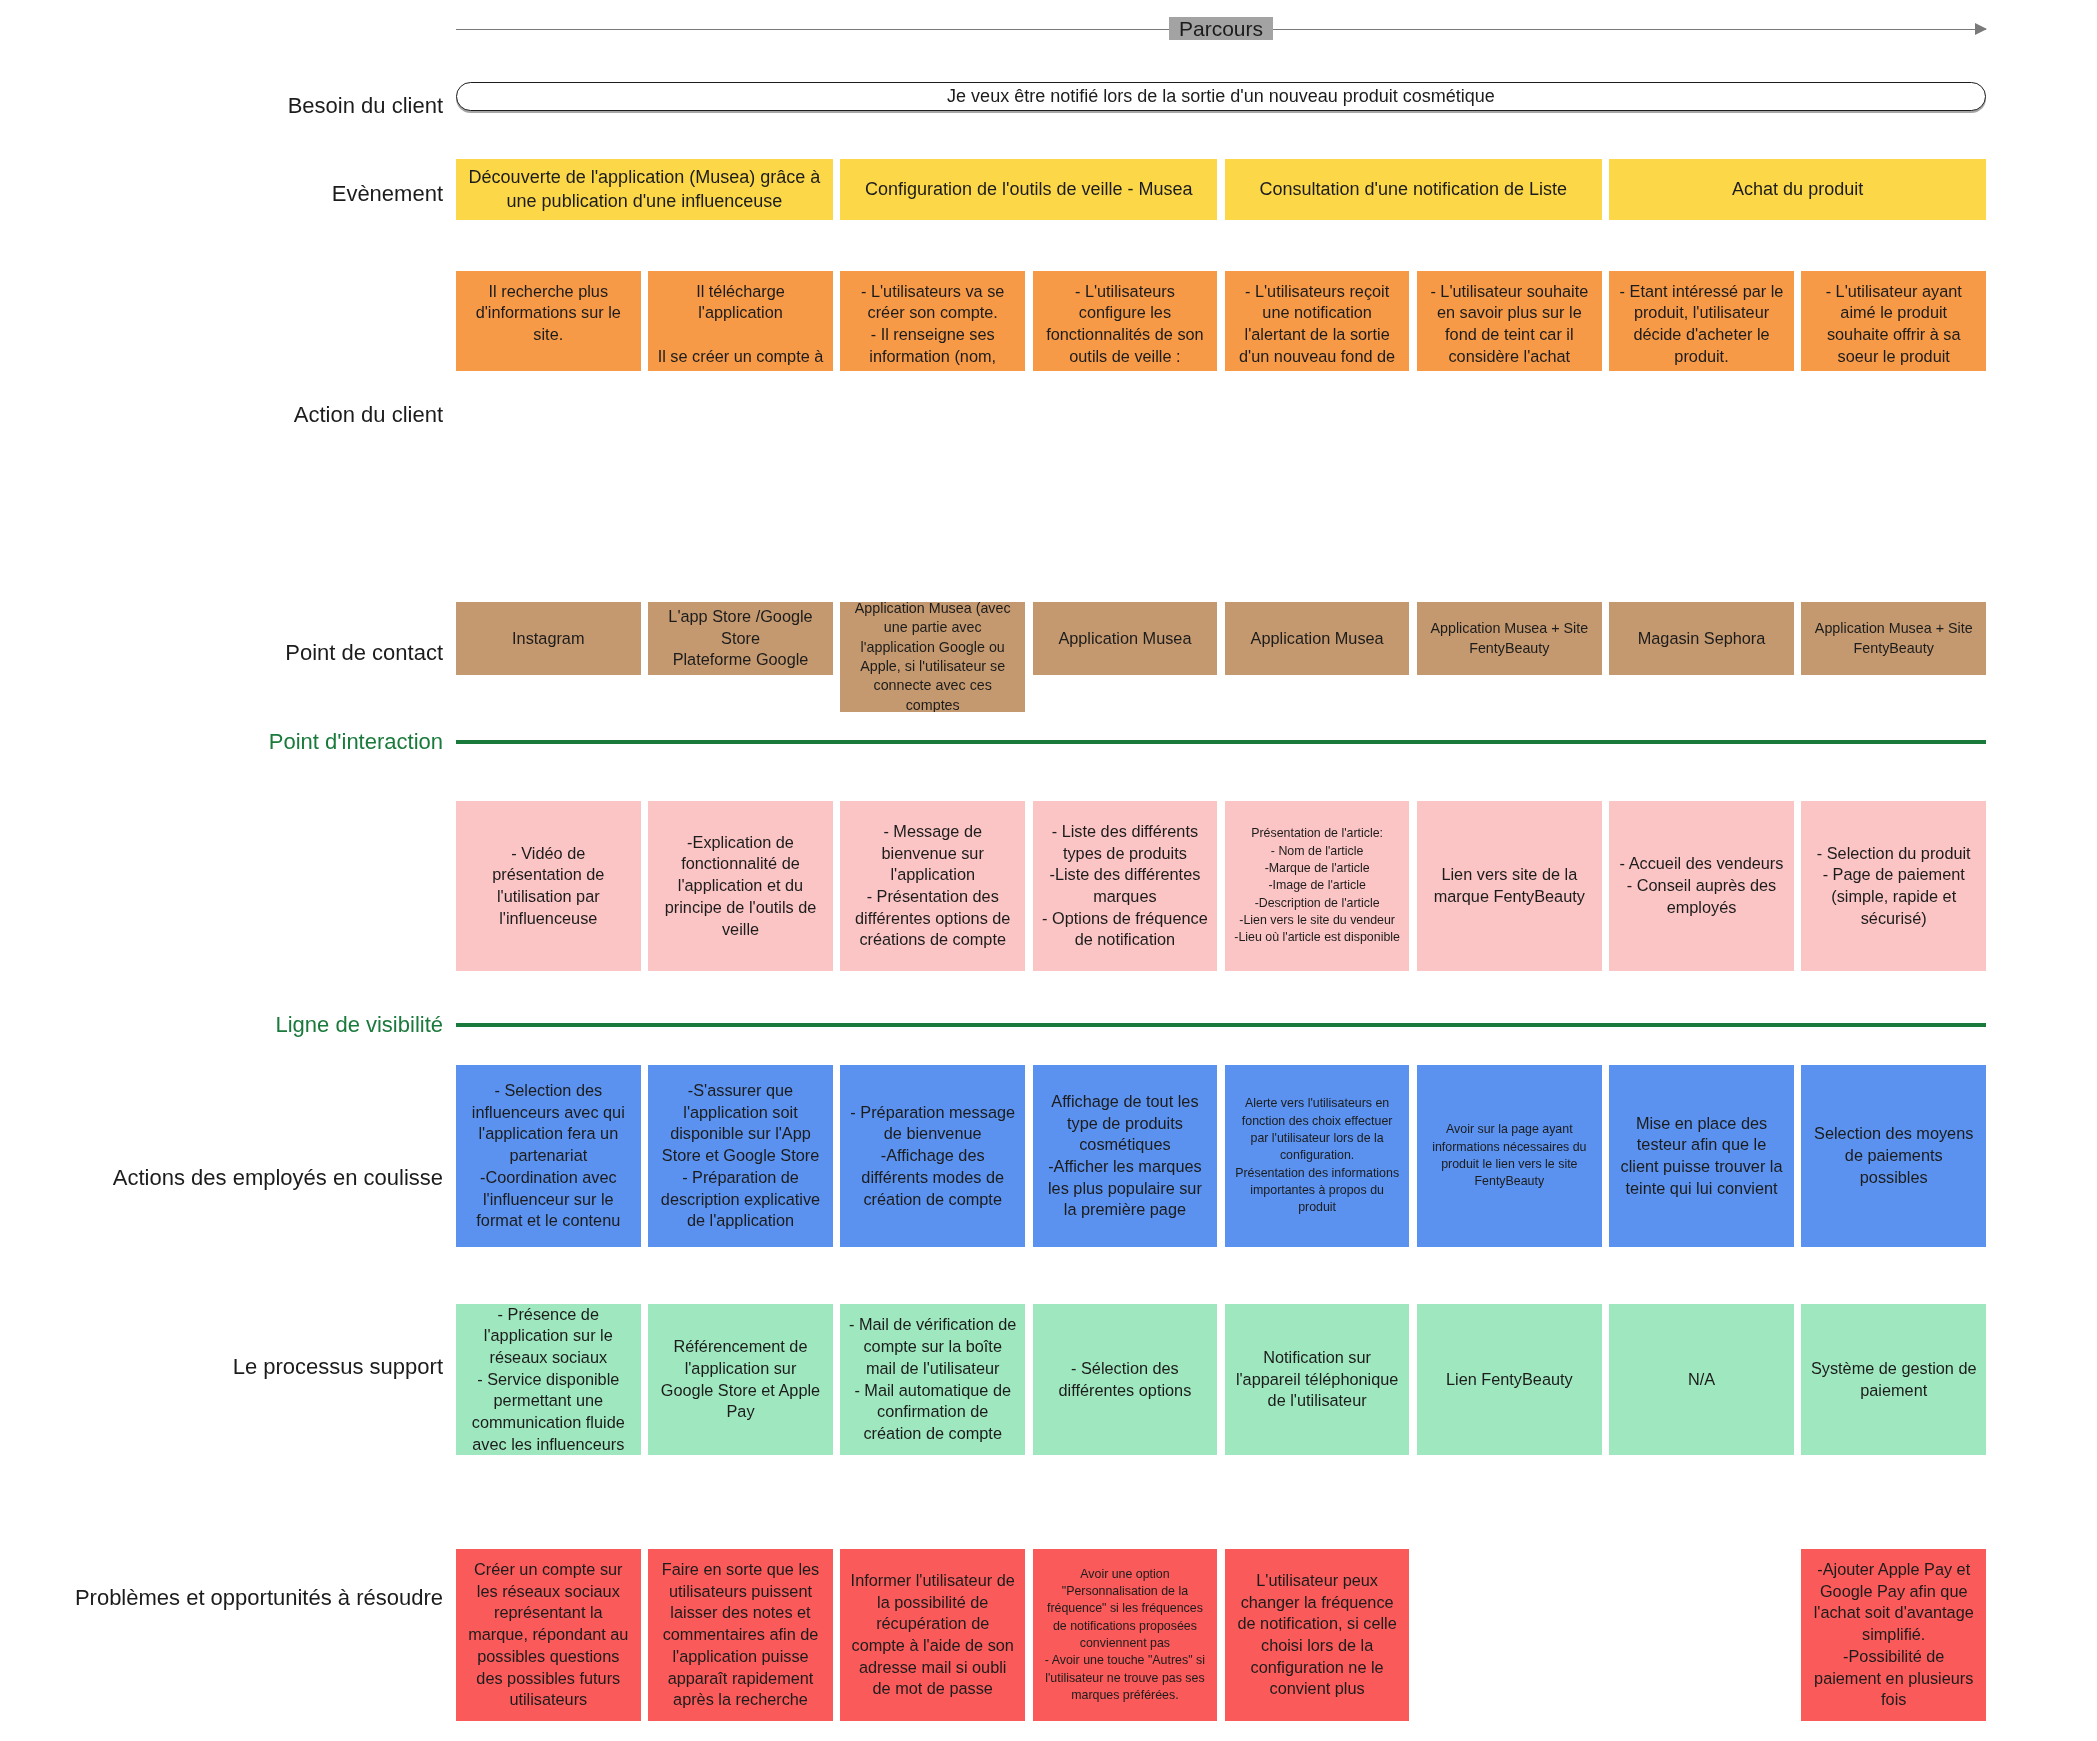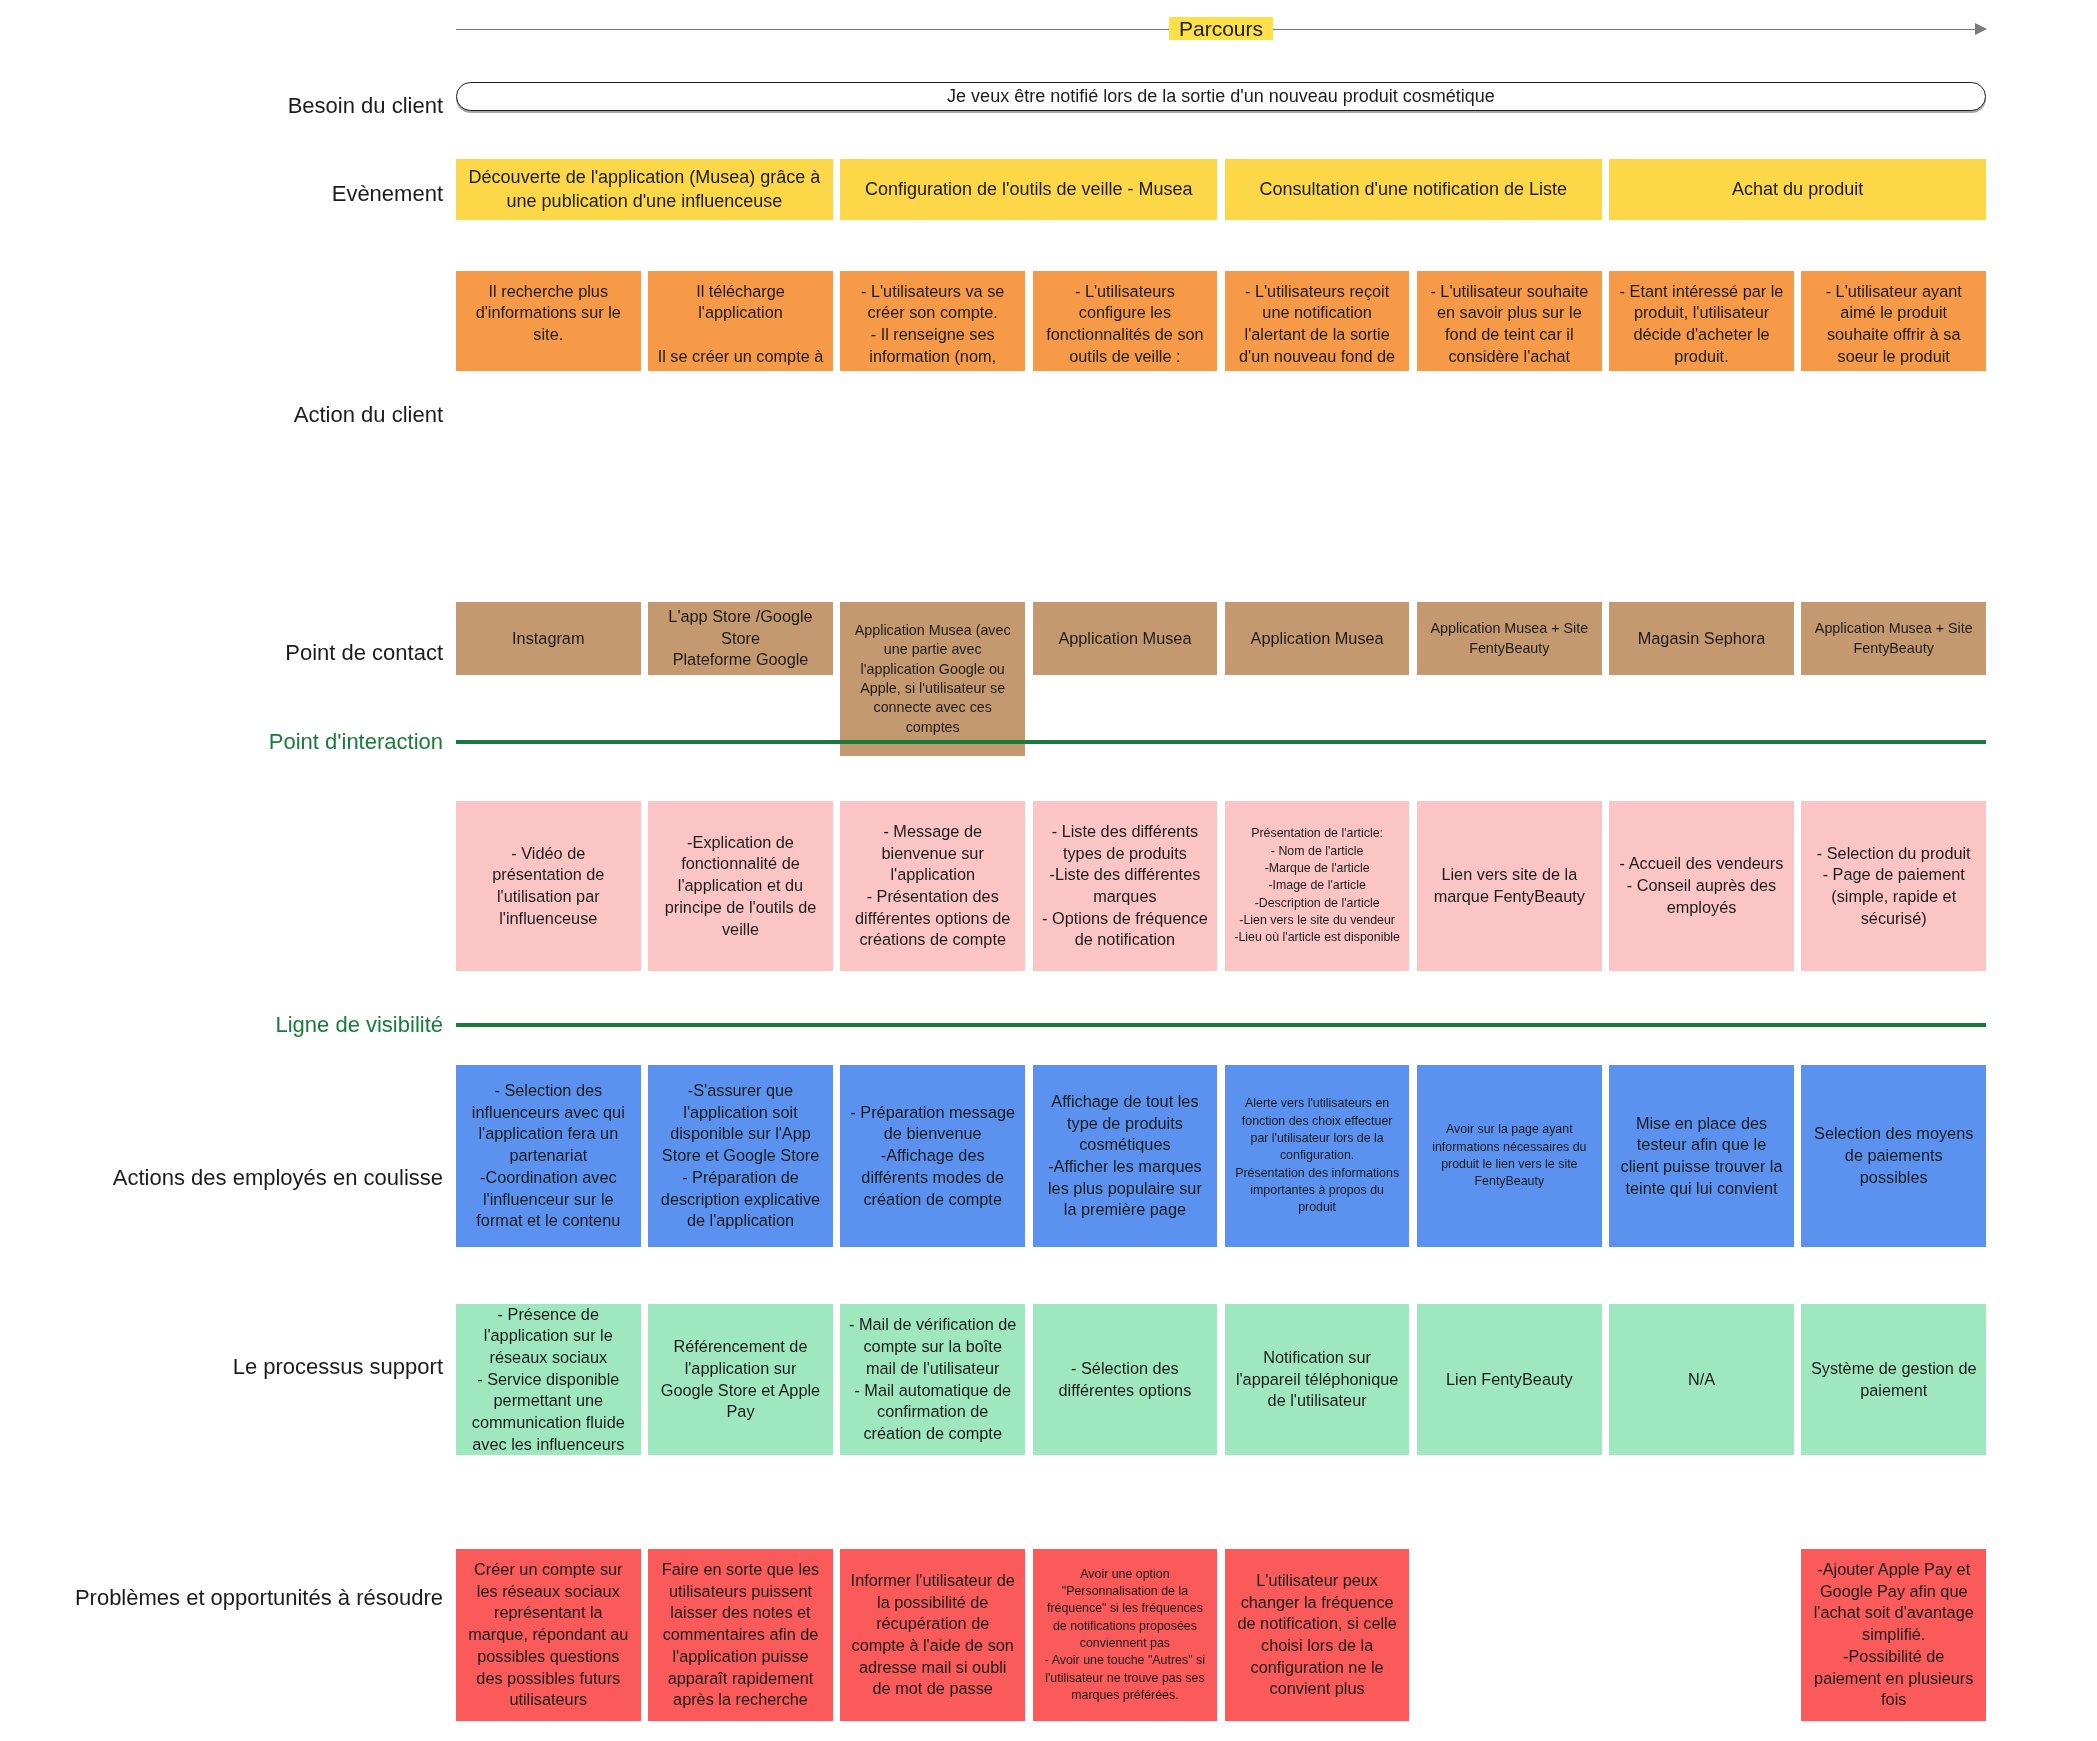--- a/index.html
+++ b/index.html
@@ -54,21 +54,21 @@
     border-bottom: 6.7px solid transparent;
   }
   .journey .caption {
     position: absolute;
     left: 0; right: 0; top: 0;
     text-align: center;
     font-size: 21px;
     color: #1c1c1c;
   }
   .journey .caption span {
-    background: #fde047;
+    background: #a3a3a3;
     padding: 0 9.6px;
   }
 
   
   .need-bar {
     position: absolute;
     left: 456px;
     top: 82px;
     width: 1530px;
     height: 29px;
@@ -115,21 +115,21 @@
 
   
   .band-event  { top: 159px; height: 61px; }
   .band-event .card { background: #fcd849; height: 61px; font-size: 18px; }
 
   .band-action { top: 271px; height: 129px; }
   .band-action .card { background: #f79a48; height: 100px; align-items: flex-start; }
 
   .band-contact { top: 602px; height: 73px; }
   .band-contact .card { background: #c5996f; height: 73px; font-size: 16.3px; }
-  .band-contact .cell.tall .card { height: 154px; }
+  .band-contact .cell.tall .card { height: 110px; }
 
   .band-front { top: 801px; height: 170px; }
   .band-front .card { background: #fcc5c5; height: 170px; }
 
   .band-back { top: 1065px; height: 182px; }
   .band-back .card { background: #5b92ef; height: 182px; }
 
   .band-support { top: 1304px; height: 151px; }
   .band-support .card { background: #9fe8bf; height: 151px; }
 

